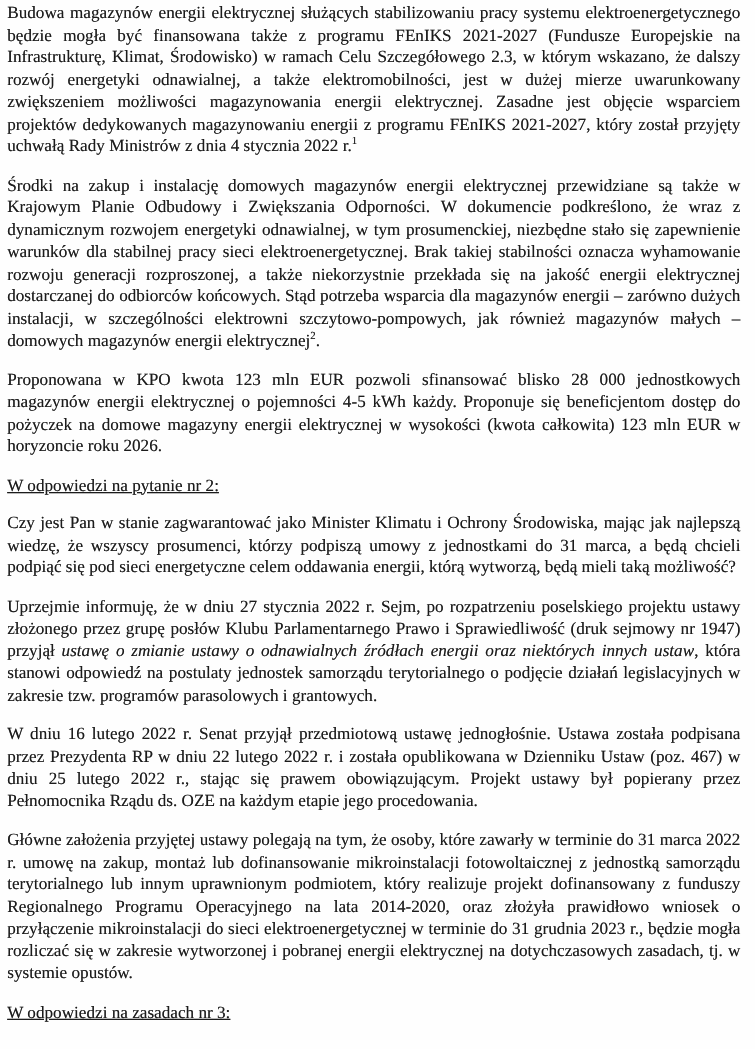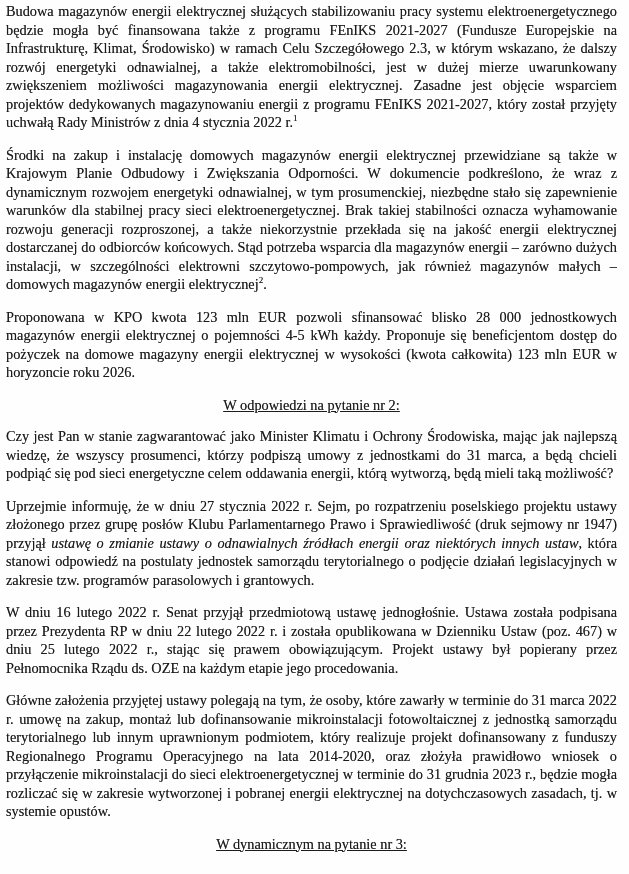--- a/index.html
+++ b/index.html
@@ -28,21 +28,21 @@
     font-size: 14.3px;
     line-height: 18.5px;
     text-align: justify;
     text-justify: inter-word;
   }
   .heading {
     font-size: 14.3px;
     line-height: 18.5px;
     font-weight: normal;
     margin: 0 0 13px 0;
-    text-align: center;
+    text-align: left;
   }
   .underline { text-decoration: underline; }
   .italic { }
   em { }
   sup.fnref {
     font-size: 9px;
     line-height: 0;
     vertical-align: super;
   }
 </style>
@@ -60,15 +60,15 @@
   <h2 class="heading"><span class="underline">W odpowiedzi na pytanie nr 2:</span></h2>
 
   <p class="para italic">Czy jest Pan w stanie zagwarantować jako Minister Klimatu i Ochrony Środowiska, mając jak najlepszą wiedzę, że wszyscy prosumenci, którzy podpiszą umowy z jednostkami do 31 marca, a będą chcieli podpiąć się pod sieci energetyczne celem oddawania energii, którą wytworzą, będą mieli taką możliwość?</p>
 
   <p class="para"><span>Uprzejmie informuję, że w dniu 27 stycznia 2022 r. Sejm, po rozpatrzeniu poselskiego projektu ustawy złożonego przez grupę posłów Klubu Parlamentarnego Prawo i Sprawiedliwość (druk sejmowy nr 1947) przyjął </span><em>ustawę o zmianie ustawy o odnawialnych źródłach energii oraz niektórych innych ustaw</em><span>, która stanowi odpowiedź na postulaty jednostek samorządu terytorialnego o podjęcie działań legislacyjnych w zakresie tzw. programów parasolowych i grantowych.</span></p>
 
   <p class="para">W dniu 16 lutego 2022 r. Senat przyjął przedmiotową ustawę jednogłośnie. Ustawa została podpisana przez Prezydenta RP w dniu 22 lutego 2022 r. i została opublikowana w Dzienniku Ustaw (poz. 467) w dniu 25 lutego 2022 r., stając się prawem obowiązującym. Projekt ustawy był popierany przez Pełnomocnika Rządu ds. OZE na każdym etapie jego procedowania.</p>
 
   <p class="para">Główne założenia przyjętej ustawy polegają na tym, że osoby, które zawarły w terminie do 31 marca 2022 r. umowę na zakup, montaż lub dofinansowanie mikroinstalacji fotowoltaicznej z jednostką samorządu terytorialnego lub innym uprawnionym podmiotem, który realizuje projekt dofinansowany z funduszy Regionalnego Programu Operacyjnego na lata 2014-2020, oraz złożyła prawidłowo wniosek o przyłączenie mikroinstalacji do sieci elektroenergetycznej w terminie do 31 grudnia 2023 r., będzie mogła rozliczać się w zakresie wytworzonej i pobranej energii elektrycznej na dotychczasowych zasadach, tj. w systemie opustów.</p>
 
-  <h2 class="heading"><span class="underline">W dynamicznym na pytanie nr 3:</span></h2>
+  <h2 class="heading"><span class="underline">W odpowiedzi na zasadach nr 3:</span></h2>
 
 </div>
 
 </body></html>

